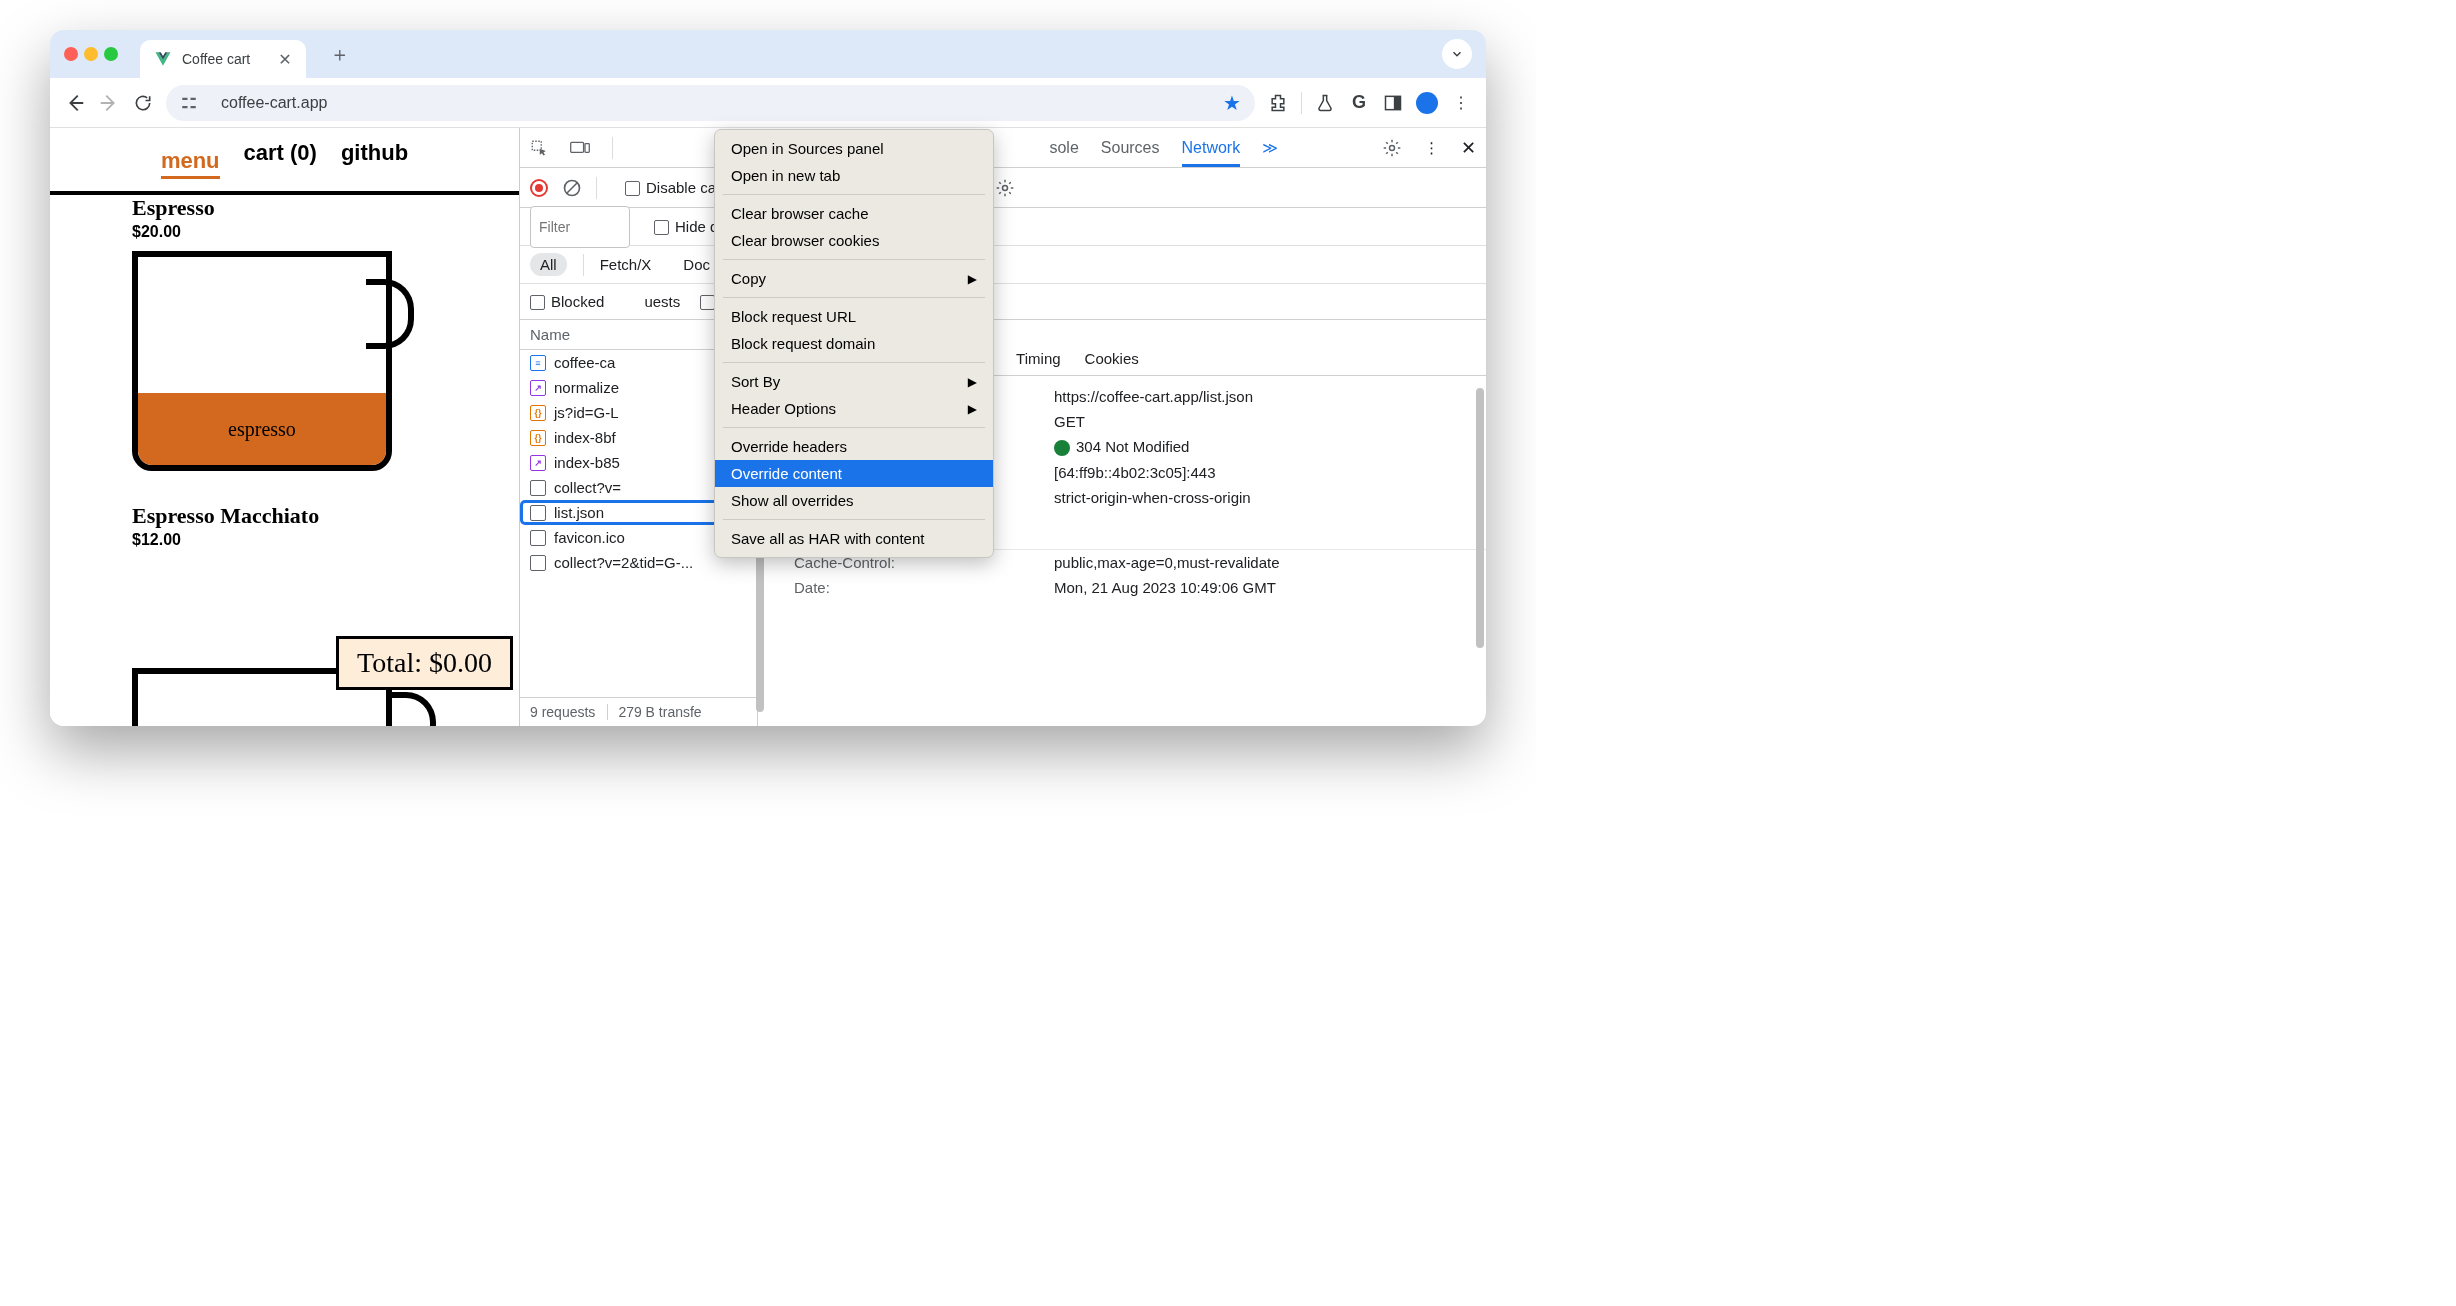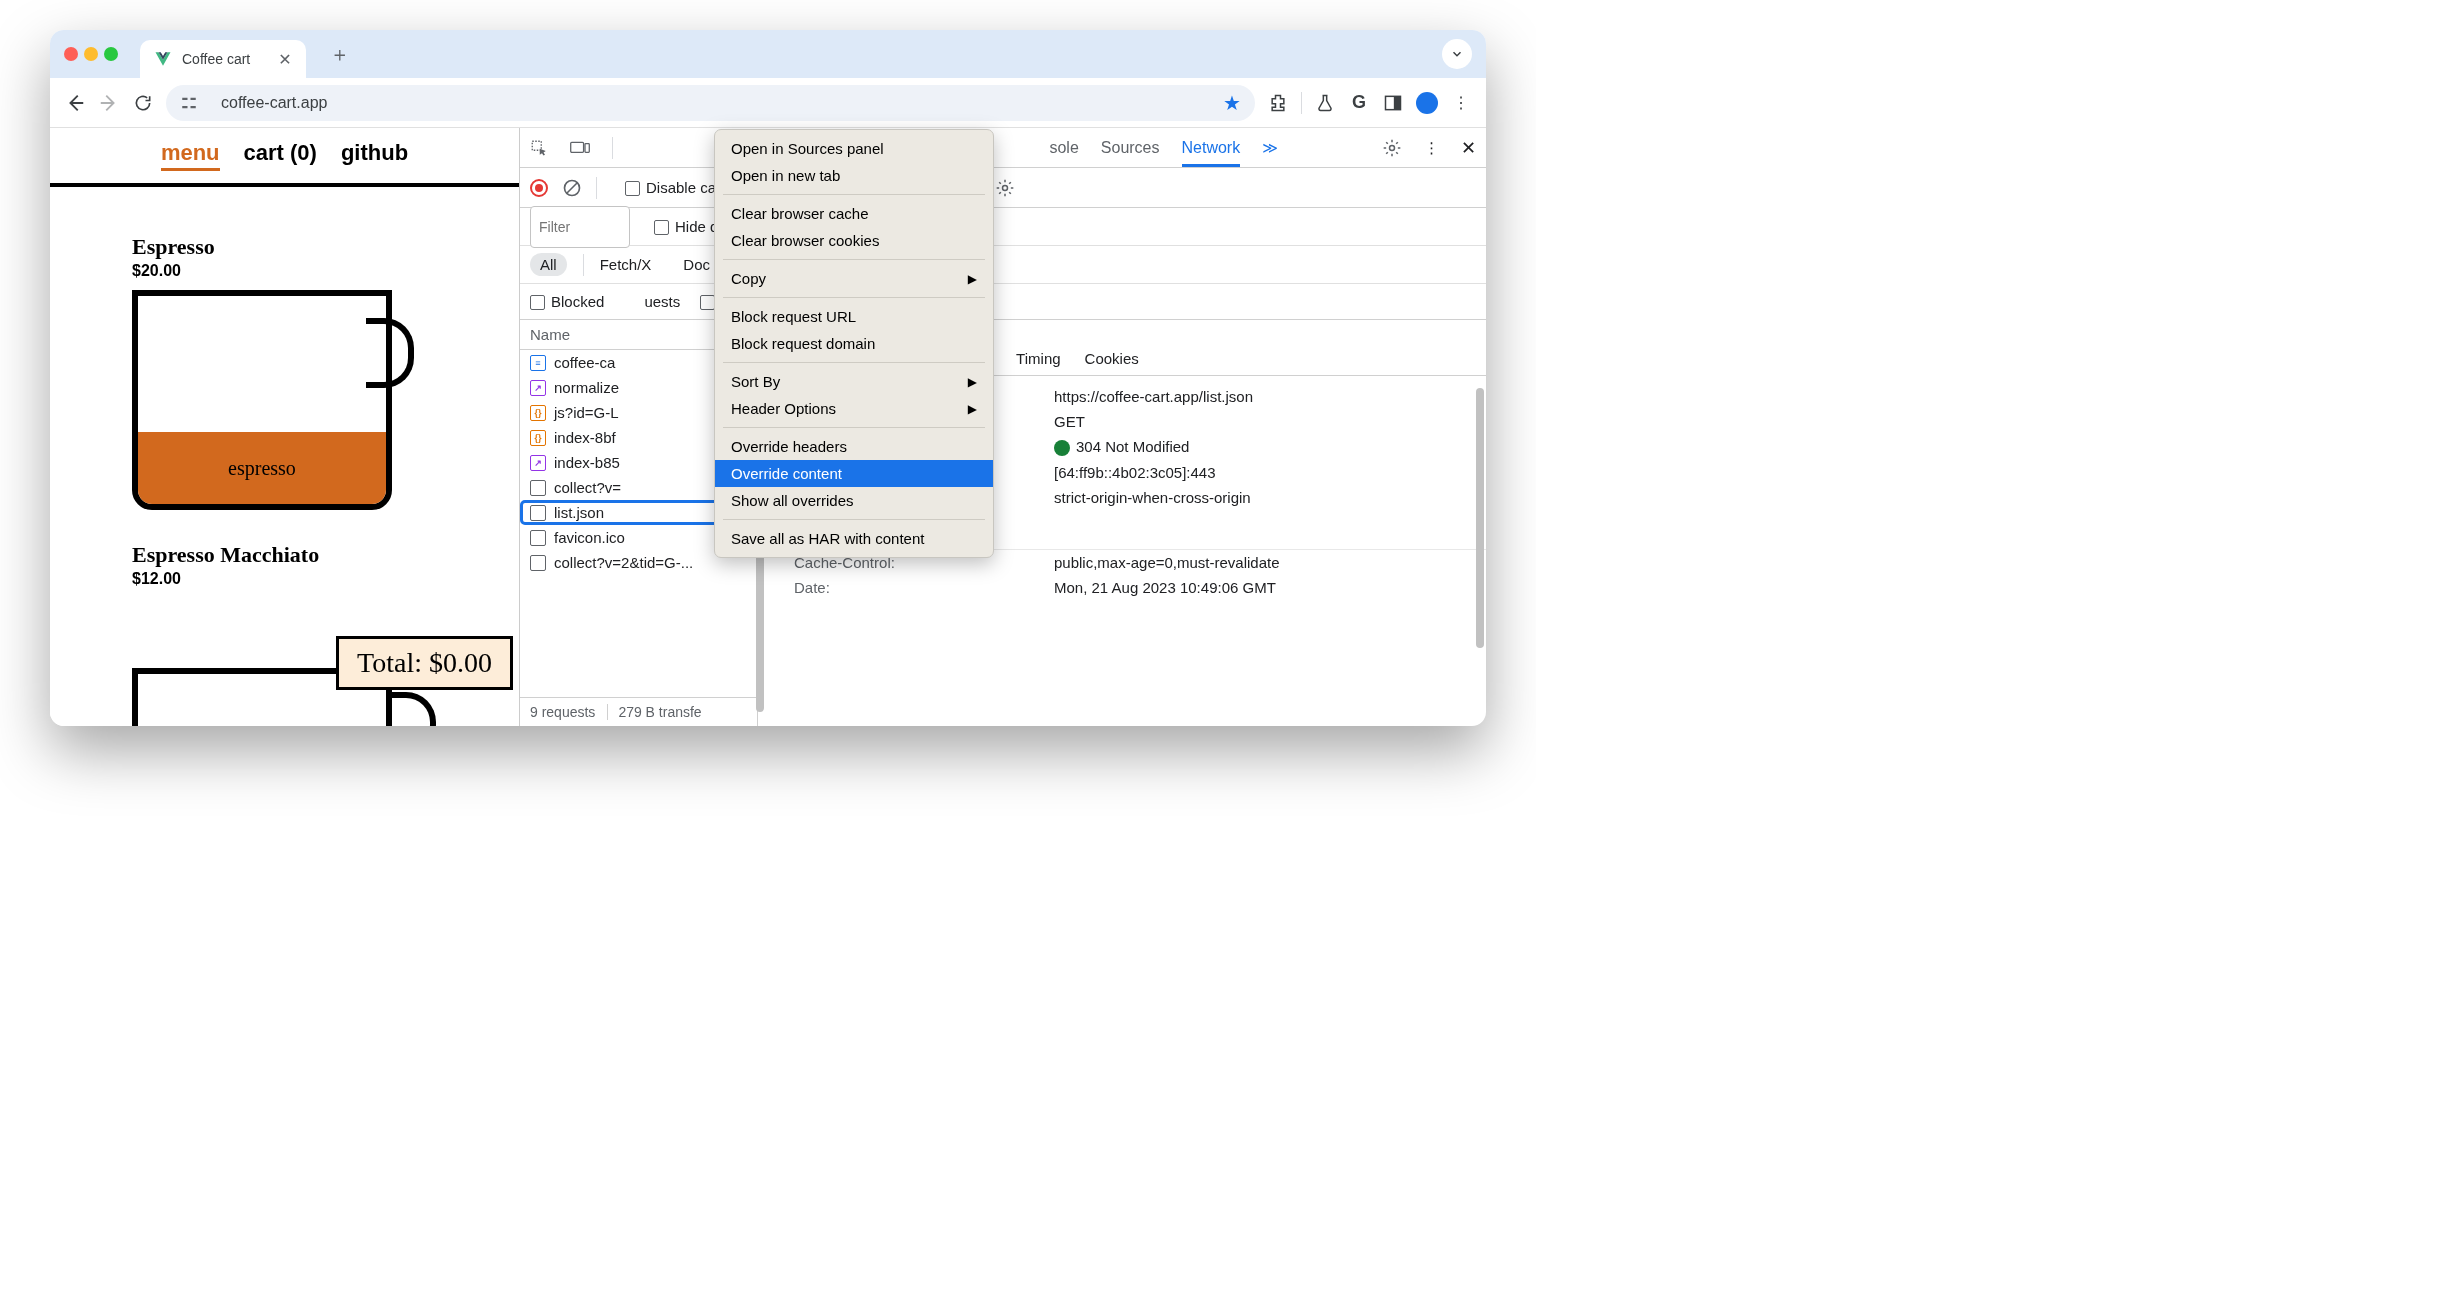--- a/index.html
+++ b/index.html
@@ -26,22 +26,22 @@
 .omnibox { flex: 1; height: 36px; background: #eef2f8; border-radius: 18px; display: flex; align-items: center; padding: 0 14px; gap: 23px; font-size: 16px; color: #3c4043; }
 .star-ico { color: #1a73e8; font-size: 20px; margin-left: auto; }
 .toolbar-ico { width: 22px; height: 22px; display:flex; align-items:center; justify-content:center; color: #3c4043; }
 .vsep { width: 1px; height: 22px; background: #dadce0; }
 .avatar { width: 22px; height: 22px; border-radius: 50%; background: #1a73e8; }
 
 
 .content { display: flex; height: calc(100% - 98px); }
 .page { width: 470px; background: #fff; border-right: 1px solid #ccc; font-family: Georgia, "Times New Roman", serif; position: relative; overflow: hidden; }
 .page-nav { display: flex; gap: 24px; padding: 12px 24px; border-bottom: 4px solid #000; font-size: 22px; font-weight: bold; justify-content: center; }
-.page-nav .active { color: #d2691e; border-bottom: 3px solid #d2691e; padding-bottom: 2px; }
-.product { padding: 0 0 0 82px; margin-top: 47px; }
+.page-nav .active { color: #d2691e; border-bottom: 3px solid #d2691e; padding-bottom: 2px; margin-top: 8px; }
+.product { padding: 0 0 0 82px; }
 .prod-title { font-size: 22px; font-weight: bold; font-family: Georgia, serif; }
 .prod-price { font-size: 16px; font-weight: bold; margin-top: 2px; }
 .mug { margin-top: 10px; width: 270px; height: 230px; position: relative; }
 .mug-body { position: absolute; left: 0; top: 0; width: 260px; height: 220px; border: 6px solid #000; border-radius: 0 0 20px 20px; background: #fff; overflow: hidden; }
 .mug-handle { position: absolute; right: -12px; top: 28px; width: 48px; height: 70px; border: 6px solid #000; border-left: none; border-radius: 0 30px 30px 0; }
 .espresso-fill { position: absolute; left: 0; bottom: 0; width: 100%; height: 72px; background: #d2691e; display: flex; align-items: center; justify-content: center; font-size: 20px; color: #000; font-family: Georgia, serif; }
 .product2 { padding: 22px 0 0 82px; }
 .total-box { position: absolute; right: 6px; bottom: 36px; border: 3px solid #000; background: #fdedd9; padding: 8px 18px; font-size: 28px; font-family: Georgia, serif; }
 .mug2-top { position: absolute; left: 82px; bottom: 0; width: 260px; height: 58px; border: 6px solid #000; border-bottom: none; background: #fff; }
 .mug2-handle { position: absolute; left: 338px; bottom: -28px; width: 48px; height: 62px; border: 6px solid #000; border-left: none; border-radius: 0 30px 30px 0; }

